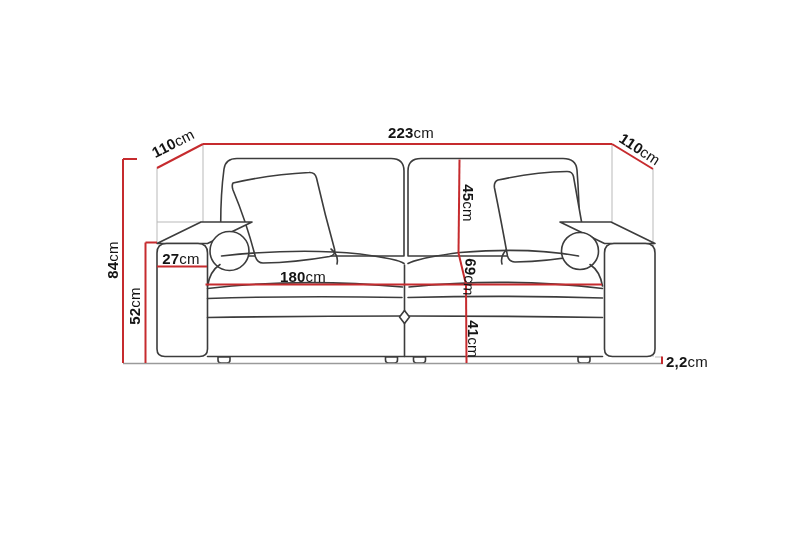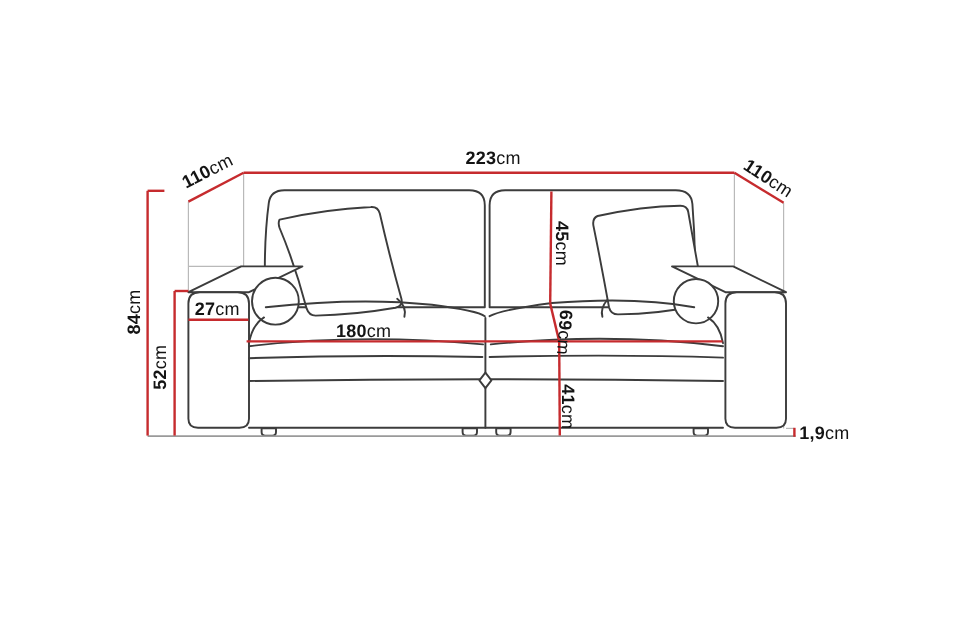--- a/index.html
+++ b/index.html
@@ -129,16 +129,16 @@
 
   <div class="dim-label" style="left:470px;top:277px;transform:translate(-50%,-50%) rotate(94deg);">
     <span>69</span><span class="unit">cm</span>
   </div>
 
   <div class="dim-label" style="left:473px;top:339px;transform:translate(-50%,-50%) rotate(90deg);">
     <span>41</span><span class="unit">cm</span>
   </div>
 
   <div class="dim-label" style="left:666px;top:361px;transform:translate(0,-50%);">
-    <span>1,9</span><span class="unit">cm</span>
+    <span>2,2</span><span class="unit">cm</span>
   </div>
 
 </div>
 
 </body></html>

